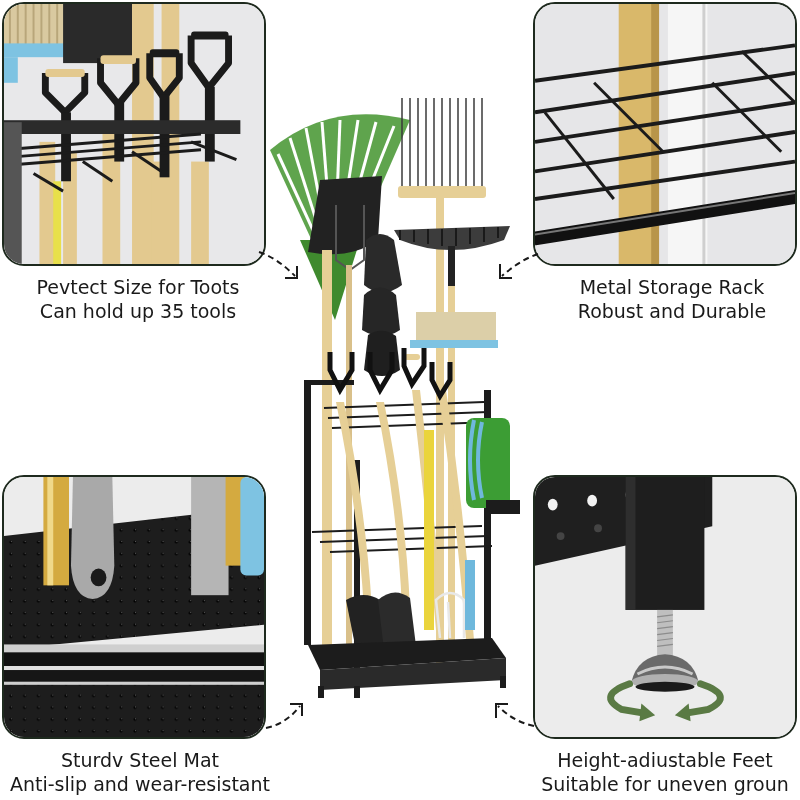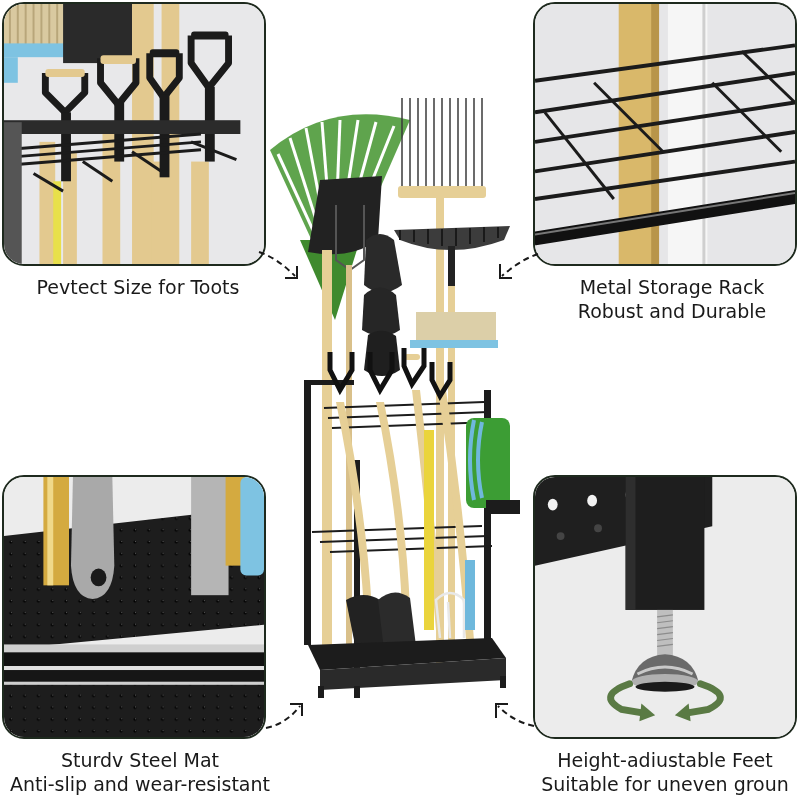--- a/index.html
+++ b/index.html
@@ -97,20 +97,21 @@
       <line x1="30" y1="172" x2="60" y2="190"></line>
       <line x1="80" y1="160" x2="110" y2="180"></line>
       <line x1="130" y1="150" x2="160" y2="170"></line>
       <line x1="190" y1="140" x2="236" y2="158"></line>
     </g>
     <rect x="0" y="120" width="18" height="144" fill="#555"></rect>
   </svg>
 </div>
 <div class="caption" id="cap-tl">
   <span>Pevtect Size for Toots</span>
+  <span>Can hold up 35 tools</span>
 </div>
 
 <div class="panel" id="panel-tr">
   <svg viewBox="0 0 264 264">
     <rect width="264" height="264" fill="#e6e6e8"></rect>
     <rect x="85" y="0" width="40" height="264" fill="#d9b86a"></rect>
     <rect x="118" y="0" width="8" height="264" fill="#b8954a"></rect>
     <rect x="135" y="0" width="40" height="264" fill="#f6f6f6"></rect>
     <rect x="170" y="0" width="3" height="264" fill="#cfcfcf"></rect>
     <g stroke="#1b1b1b" stroke-width="4" fill="none">

